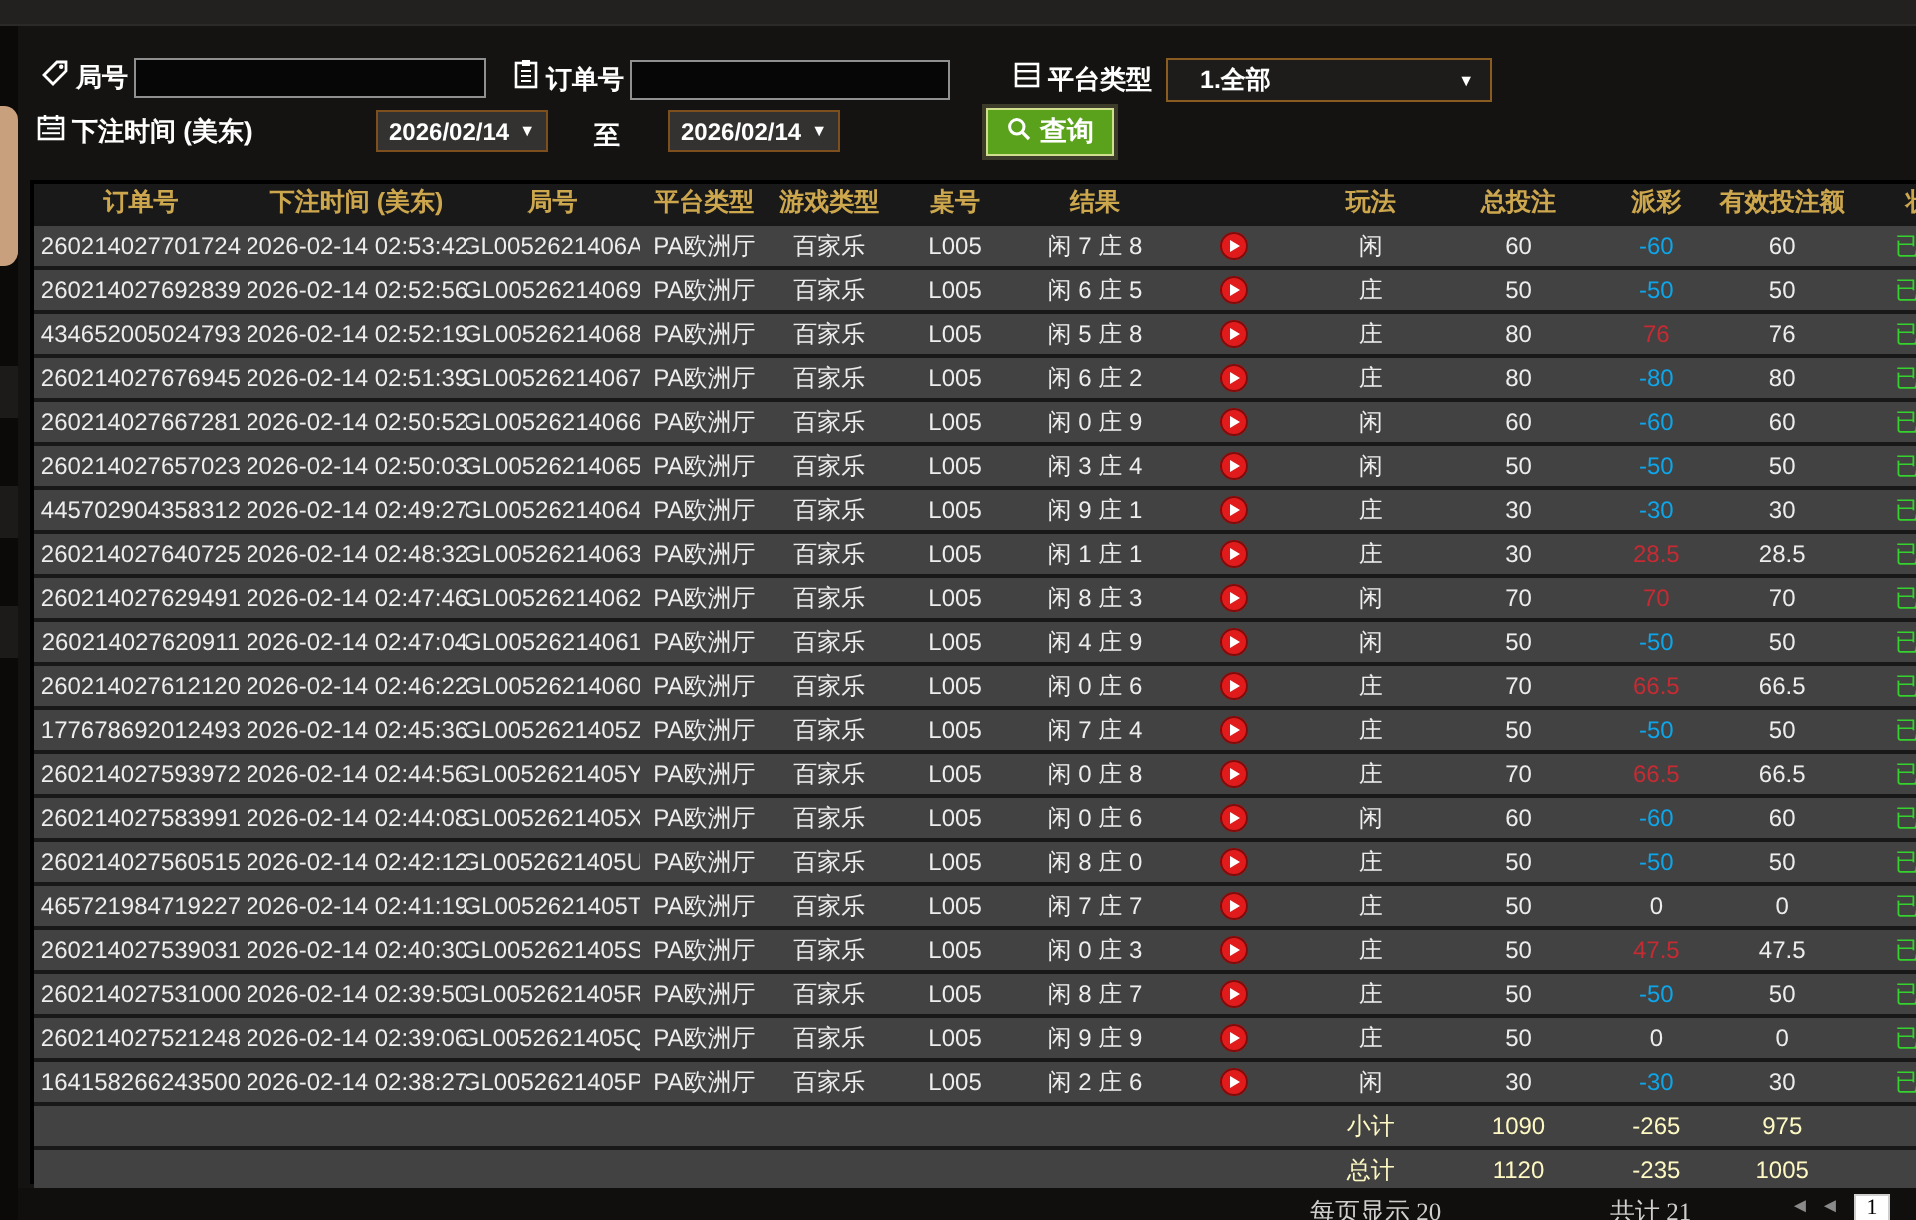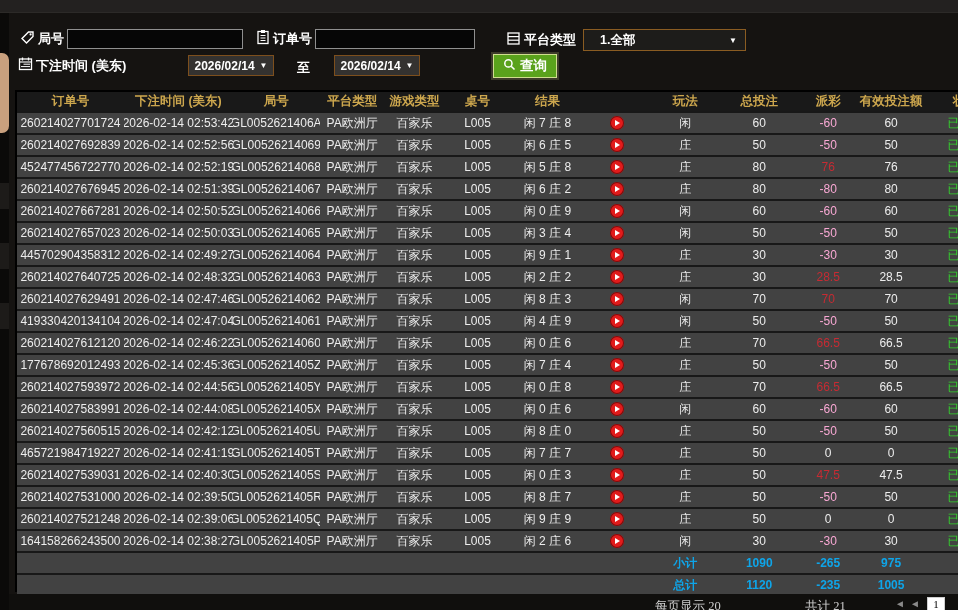--- a/index.html
+++ b/index.html
@@ -50,24 +50,24 @@
   .tbl-head { background:#191919; height:21px; }
   .tcell {
     display:flex; align-items:center; justify-content:center;
     font-size:12px; color:#ededed; white-space:nowrap; overflow:hidden; height:100%;
   }
   .tbl-head .tcell { color:#cda74e; font-weight:bold; font-size:12.5px; }
   .c0{width:107px}.c1{width:109px}.c2{width:87px}.c3{width:65px}.c4{width:60px}
   .c5{width:66px}.c6{width:74px}.c7{width:65px}.c8{width:72px}.c9{width:76px}
   .c10{width:62px}.c11{width:64px}.c12{width:85px}
   .pos { color:#c62b33; }
-  .neg { color:#f9a8d4; }
+  .neg { color:#0ea5e9; }
   .zero { color:#ededed; }
   .status { color:#35d12e; }
-  .total-row .tcell { color:#0ea5e9; font-weight:bold; }
+  .total-row .tcell { color:#fef9c3; font-weight:normal; }
   .play-btn {
     width:14px; height:14px; border-radius:50%; background:#e11b1b;
     display:inline-flex; align-items:center; justify-content:center; cursor:pointer;
     box-shadow:0 0 0 1px #7a0e0e inset;
   }
   .play-btn::after {
     content:''; display:block; margin-left:2px;
     border-left:5px solid #fff; border-top:3px solid transparent; border-bottom:3px solid transparent;
   }
 
@@ -214,21 +214,21 @@
         <div class="tcell c7">
           <span class="play-btn"></span>
         </div>
         <div class="tcell c8">庄</div>
         <div class="tcell c9">50</div>
         <div class="tcell c10 neg">-50</div>
         <div class="tcell c11">50</div>
         <div class="tcell c12 status">已派彩</div>
       </div>
       <div class="tbl-row">
-        <div class="tcell c0">452477456722770</div>
+        <div class="tcell c0">434652005024793</div>
         <div class="tcell c1">2026-02-14 02:52:19</div>
         <div class="tcell c2">GL00526214068</div>
         <div class="tcell c3">PA欧洲厅</div>
         <div class="tcell c4">百家乐</div>
         <div class="tcell c5">L005</div>
         <div class="tcell c6">闲 5 庄 8</div>
         <div class="tcell c7">
           <span class="play-btn"></span>
         </div>
         <div class="tcell c8">庄</div>
@@ -305,21 +305,21 @@
         <div class="tcell c11">30</div>
         <div class="tcell c12 status">已派彩</div>
       </div>
       <div class="tbl-row">
         <div class="tcell c0">260214027640725</div>
         <div class="tcell c1">2026-02-14 02:48:32</div>
         <div class="tcell c2">GL00526214063</div>
         <div class="tcell c3">PA欧洲厅</div>
         <div class="tcell c4">百家乐</div>
         <div class="tcell c5">L005</div>
-        <div class="tcell c6">闲 2 庄 2</div>
+        <div class="tcell c6">闲 1 庄 1</div>
         <div class="tcell c7">
           <span class="play-btn"></span>
         </div>
         <div class="tcell c8">庄</div>
         <div class="tcell c9">30</div>
         <div class="tcell c10 pos">28.5</div>
         <div class="tcell c11">28.5</div>
         <div class="tcell c12 status">已派彩</div>
       </div>
       <div class="tbl-row">
@@ -333,21 +333,21 @@
         <div class="tcell c7">
           <span class="play-btn"></span>
         </div>
         <div class="tcell c8">闲</div>
         <div class="tcell c9">70</div>
         <div class="tcell c10 pos">70</div>
         <div class="tcell c11">70</div>
         <div class="tcell c12 status">已派彩</div>
       </div>
       <div class="tbl-row">
-        <div class="tcell c0">419330420134104</div>
+        <div class="tcell c0">260214027620911</div>
         <div class="tcell c1">2026-02-14 02:47:04</div>
         <div class="tcell c2">GL00526214061</div>
         <div class="tcell c3">PA欧洲厅</div>
         <div class="tcell c4">百家乐</div>
         <div class="tcell c5">L005</div>
         <div class="tcell c6">闲 4 庄 9</div>
         <div class="tcell c7">
           <span class="play-btn"></span>
         </div>
         <div class="tcell c8">闲</div>

